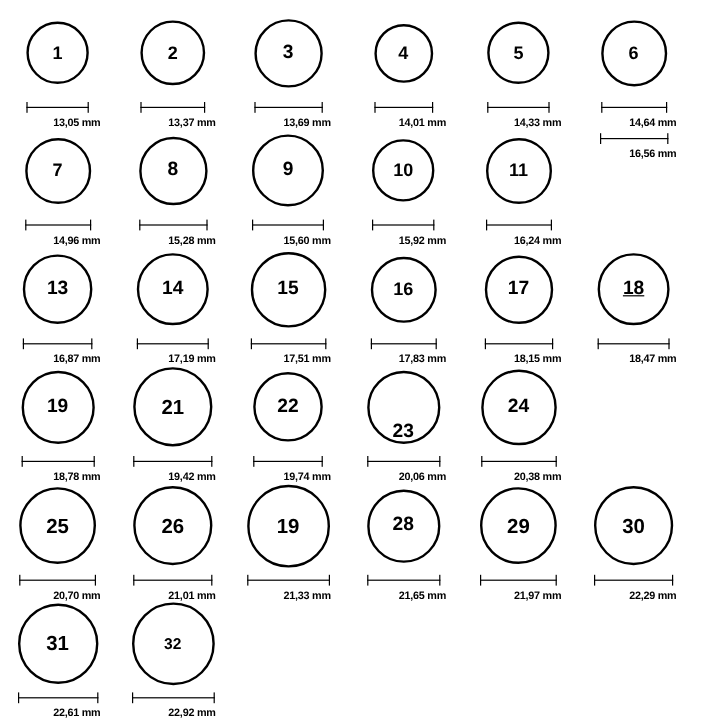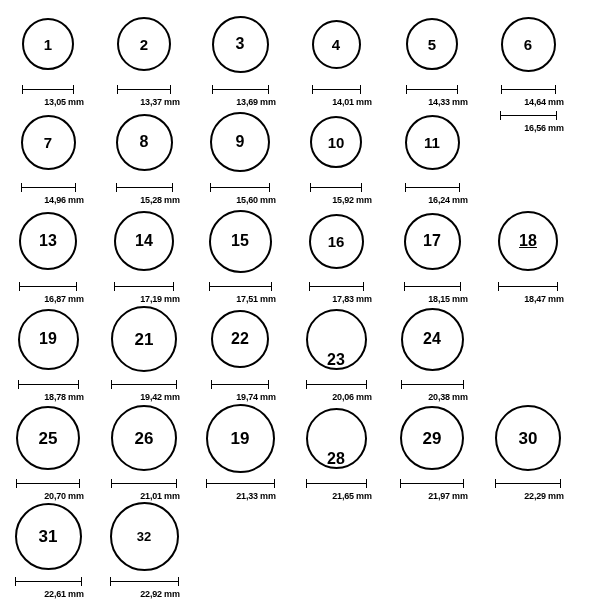--- a/index.html
+++ b/index.html
@@ -429,21 +429,21 @@
         </div>
         <div class="measure" style="width: 69px;">
           <div class="bar"></div>
           <div class="cap left"></div>
           <div class="cap right"></div>
         </div>
         <div class="mm-label">21,33 mm</div>
       </div>
       <div class="ring-cell">
         <div class="circle-wrap" style="height: 72px;">
-          <div class="ring-circle" style="width: 61px; height: 61px; align-items: flex-end;">
+          <div class="ring-circle" style="width: 61px; height: 61px;">
             <span class="ring-size" style="font-size: 16px;">28</span>
           </div>
         </div>
         <div class="measure" style="width: 61px;">
           <div class="bar"></div>
           <div class="cap left"></div>
           <div class="cap right"></div>
         </div>
         <div class="mm-label">21,65 mm</div>
       </div>

